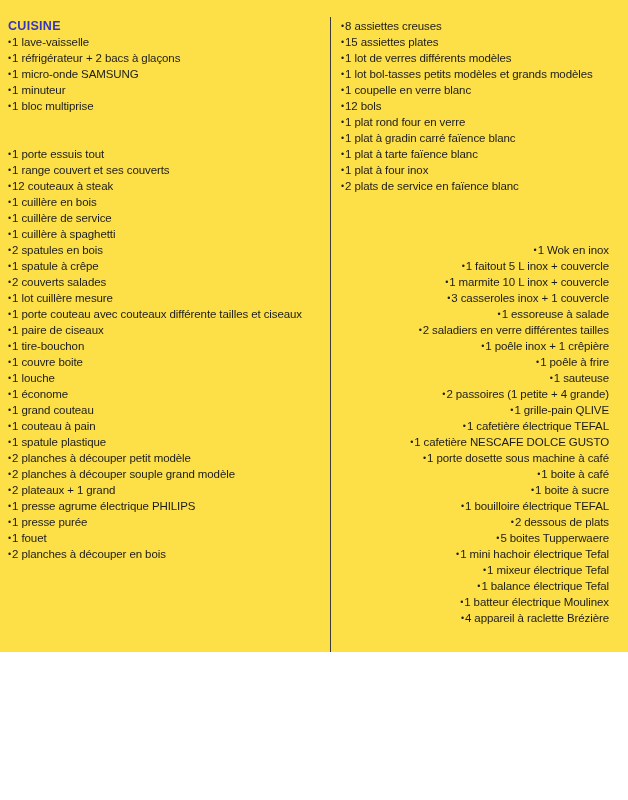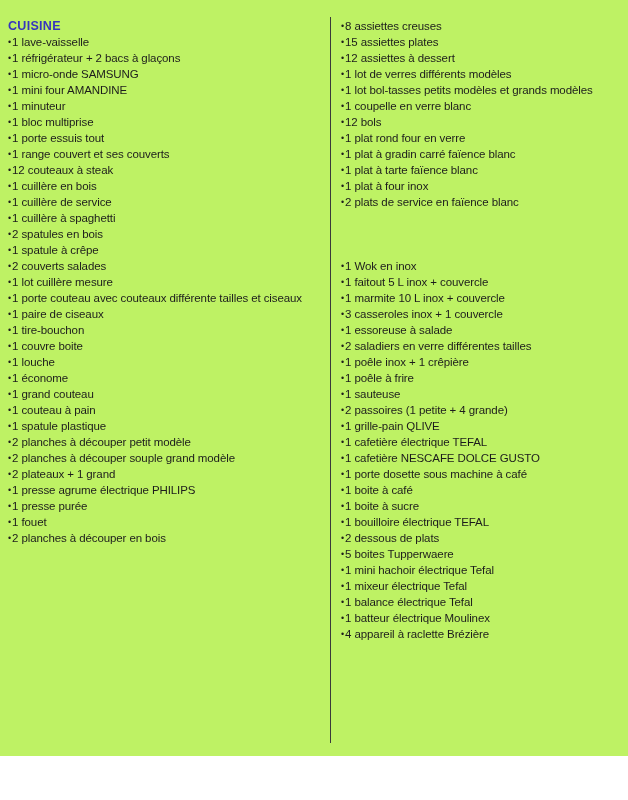--- a/index.html
+++ b/index.html
@@ -1,42 +1,42 @@
 <!DOCTYPE html>
 <html style="--title-blue: #3535BE; --body-text: #1c1c1c; --footer-blue: #2424A9; --divider-gray: #3a3a3a; --footer-border: #808080;"><head>
 <meta charset="utf-8">
 <style>
   * { margin: 0; padding: 0; box-sizing: border-box; }
   html, body { background: #ffffff; }
   .page {
     position: relative;
     width: 628px;
-    height: 756px;
-    background: #bef264;
+    height: 652px;
+    background: #fde047;
     font-family: "Liberation Sans", sans-serif;
     font-size: 11.5px;
     letter-spacing: -0.1px;
     color: var(--body-text, #1c1c1c);
     overflow: hidden;
     text-decoration: underline;
   }
   .col { position: absolute; top: 18px; }
   .col-left  { left: 8px;   width: 322px; }
   .col-right { left: 341px; width: 268px; }
   .section-title {
     font-size: 12.5px;
     font-weight: bold;
     line-height: 16px;
     color: var(--title-blue, #3535BE);
     letter-spacing: 0.3px;
   }
   .group { }
   .gap-1 { }
-  .gap-2 { }
-  .gap-3 { margin-top: 48px; }
+  .gap-2 { margin-top: 32px; }
+  .gap-3 { margin-top: 48px; text-align: right; }
   .item {
     line-height: 16px;
     white-space: nowrap;
   }
   .bullet {
     display: inline-block;
     font-size: 9px;
     vertical-align: 1px;
     margin-right: 1px;
     color: var(--body-text, #1c1c1c);
@@ -76,21 +76,20 @@
     <div class="section-title">CUISINE</div>
 
     <div class="group">
 
         <div class="item"><span class="bullet">•</span><span class="item-text">1 lave-vaisselle</span></div>
 
         <div class="item"><span class="bullet">•</span><span class="item-text">1 réfrigérateur + 2 bacs à glaçons</span></div>
 
         <div class="item"><span class="bullet">•</span><span class="item-text">1 micro-onde SAMSUNG</span></div>
 
-        <div class="item"><span class="bullet">•</span><span class="item-text">1 mini four AMANDINE</span></div>
 
         <div class="item"><span class="bullet">•</span><span class="item-text">1 minuteur</span></div>
 
         <div class="item"><span class="bullet">•</span><span class="item-text">1 bloc multiprise</span></div>
       </div>
 
     <div class="group gap-2">
 
         <div class="item"><span class="bullet">•</span><span class="item-text">1 porte essuis tout</span></div>
 
@@ -152,21 +151,20 @@
 
   <div class="divider"></div>
 
   <div class="col col-right">
     <div class="group">
 
         <div class="item"><span class="bullet">•</span><span class="item-text">8 assiettes creuses</span></div>
 
         <div class="item"><span class="bullet">•</span><span class="item-text">15 assiettes plates</span></div>
 
-        <div class="item"><span class="bullet">•</span><span class="item-text">12 assiettes à dessert</span></div>
 
         <div class="item"><span class="bullet">•</span><span class="item-text">1 lot de verres différents modèles</span></div>
 
         <div class="item"><span class="bullet">•</span><span class="item-text">1 lot bol-tasses petits modèles et grands modèles</span></div>
 
         <div class="item"><span class="bullet">•</span><span class="item-text">1 coupelle en verre blanc</span></div>
 
         <div class="item"><span class="bullet">•</span><span class="item-text">12 bols</span></div>
 
         <div class="item"><span class="bullet">•</span><span class="item-text">1 plat rond four en verre</span></div>

